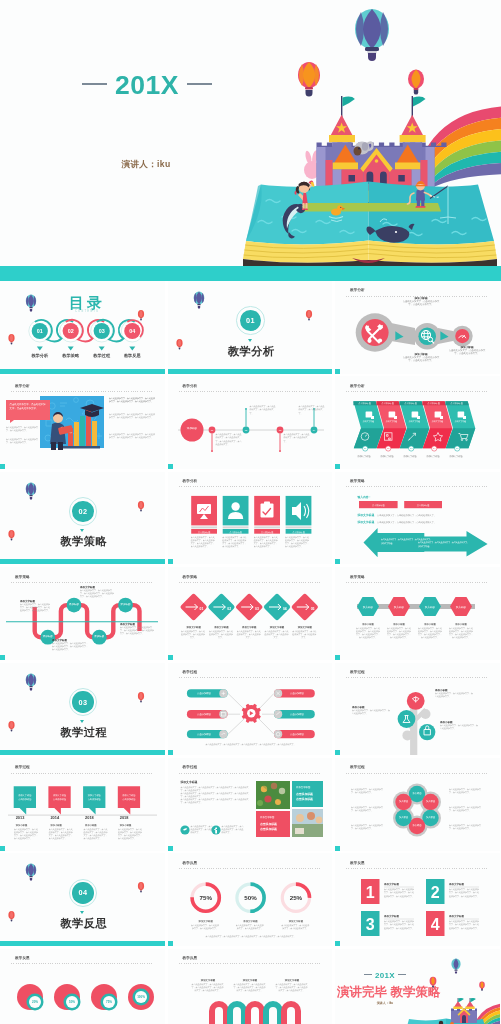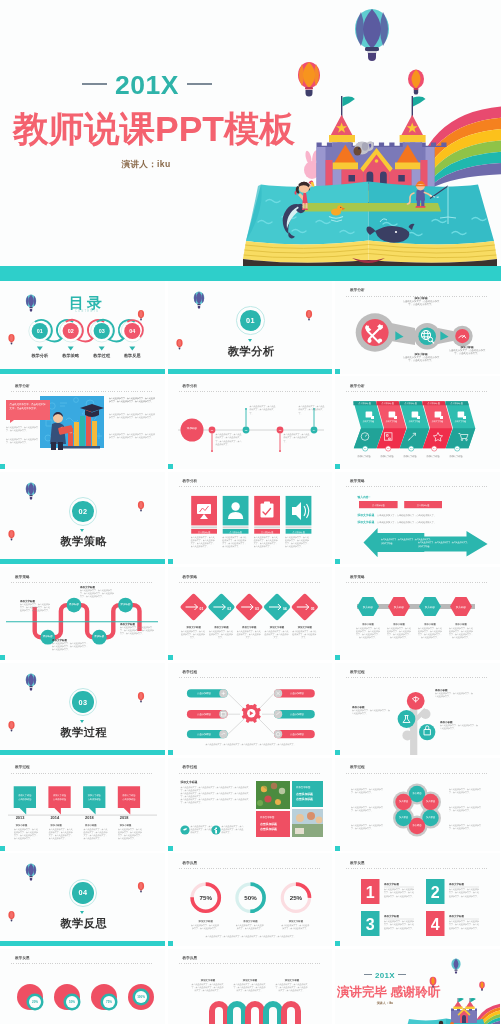--- a/index.html
+++ b/index.html
@@ -276,21 +276,20 @@
         <g>
           <ellipse cx="416" cy="79" rx="8" ry="9.5" fill="#ef4e6e"></ellipse>
           <path d="M416 69.5 q-4.5 5 -4.5 9.5 q0 5 4.5 9.5 q4.5 -5 4.5 -9.5 q0 -5 -4.5 -9.5 z" fill="#f7941e"></path>
           <rect x="413.5" y="88" width="5" height="2" rx=".8" fill="#c13b5a"></rect>
           <path d="M413.8 90 h4.4 v2.4 a2.2 2.2 0 0 1 -4.4 0 z" fill="#3f3f6b"></path>
         </g>
       </g>
     </svg>
     <div class="hband"></div>
     <div class="hero-year"><i></i><span>201X</span><i></i></div>
-    <div class="hero-title">教师说课PPT模板</div>
     <div class="hero-sub">演讲人：iku</div>
   </div>
 
   <div id="grid">
 
   <div class="thumb r0 c0">
     <svg width="164.5" height="92.5" viewBox="0 0 164.5 92.5">
       <g>
         <ellipse cx="31" cy="20" rx="5.2" ry="6.4" fill="#5fc4cd"></ellipse>
         <path d="M31 13.6 q-2.8 3.2 -2.8 6.4 q0 3.2 2.8 6.4 q2.8 -3.2 2.8 -6.4 q0 -3.2 -2.8 -6.4z" fill="#5b5ba0"></path>
@@ -1403,21 +1402,21 @@
       <g>
         <ellipse cx="147" cy="36" rx="2.8" ry="3.4" fill="#ef4e6e"></ellipse>
         <path d="M147 32.6 q-1.5 1.7 -1.5 3.4 q0 1.7 1.5 3.4 q1.5 -1.7 1.5 -3.4 q0 -1.7 -1.5 -3.4z" fill="#f7941e"></path>
         <rect x="146" y="39" width="2" height=".9" rx=".3" fill="#c13b5a"></rect>
         <path d="M146.2 40.1 h1.6 v1 a.8 .8 0 0 1 -1.6 0z" fill="#3f3f6b"></path>
       </g>
     </svg>
     <div class="abs ctr" style="left:0;top:22px;width:100px;color:#2eb3a9;font-size:8px;font-weight:bold;letter-spacing:.3px">
       <i style="display:inline-block;width:8px;height:1px;background:#7c8a97;vertical-align:middle;margin:0 3px 2px"></i><span>201X</span><i style="display:inline-block;width:8px;height:1px;background:#7c8a97;vertical-align:middle;margin:0 3px 2px"></i>
     </div>
-    <div class="abs ctr" style="left:2px;top:35px;width:100px;color:#f4626f;font-size:12.5px;font-weight:bold;white-space:nowrap">演讲完毕  感谢聆听</div>
+    <div class="abs ctr" style="left:2px;top:35px;width:100px;color:#f4626f;font-size:12.5px;font-weight:bold;white-space:nowrap">演讲完毕  教学策略</div>
     <div class="abs ctr" style="left:0;top:52px;width:100px;color:#8a6a4a;font-size:3px;font-weight:bold">演讲人：iku</div>
   </div>
 
   </div>
 
   <svg width="0" height="0" style="position:absolute" aria-hidden="true">
     <defs>
       <g id="balloonSet">
         <g>
           <ellipse cx="31" cy="17" rx="5.3" ry="6.5" fill="#5fc4cd"></ellipse>

